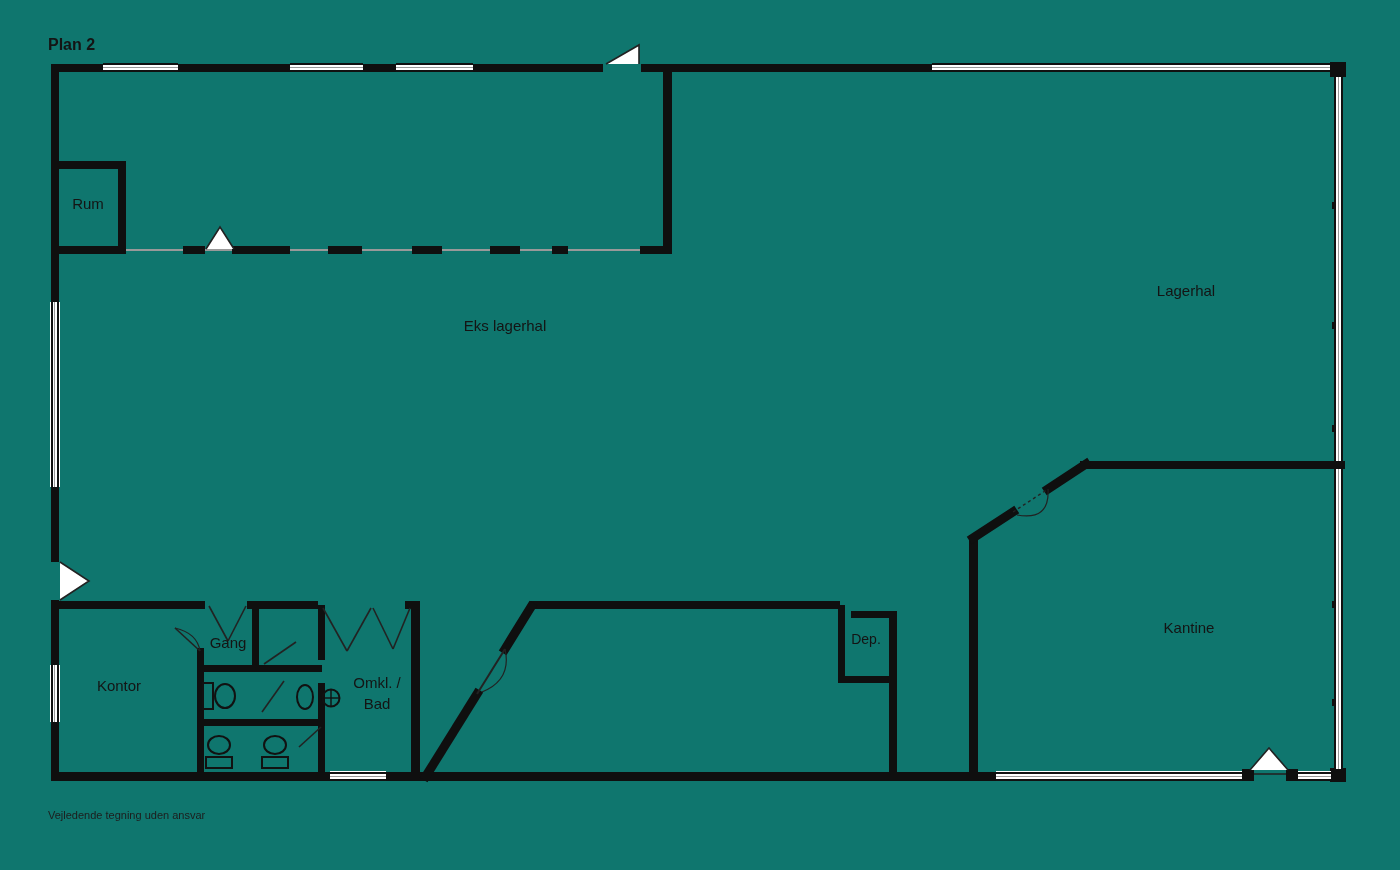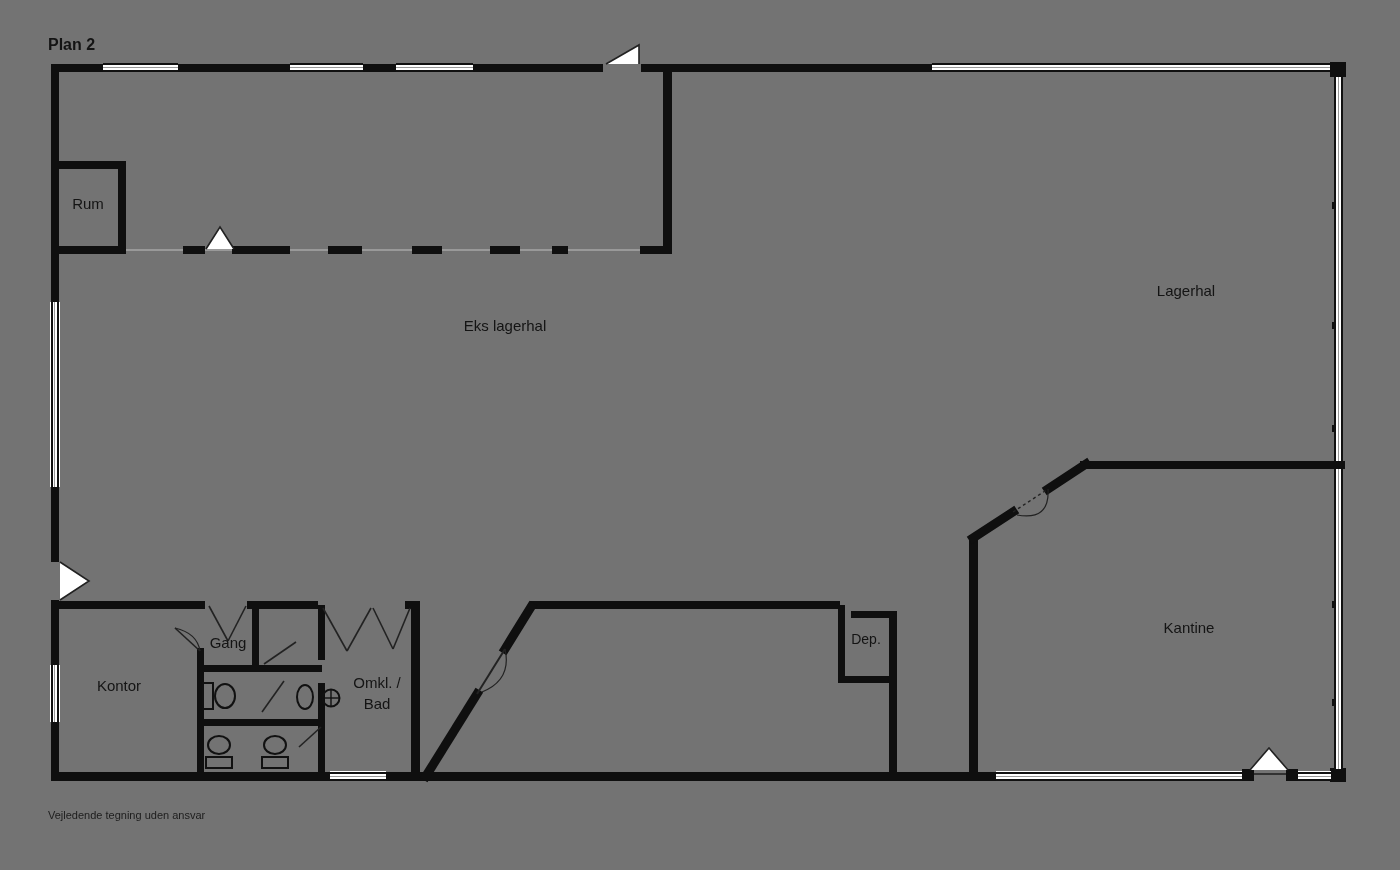--- a/index.html
+++ b/index.html
@@ -1,19 +1,19 @@
 <!DOCTYPE html>
 <html><head>
 <meta charset="utf-8">
 <style>
   html,body{margin:0;padding:0;background:#fff;}
   .canvas{
     position:relative;
     width:1400px;height:870px;
-    background:#737373;
+    background:#0f766e;
     font-family:"Liberation Sans", sans-serif;
     overflow:hidden;
   }
   svg text{
     font-family:"Liberation Sans", sans-serif;
     fill:#141414;
   }
   .room-label{font-size:15px;}
   .small-label{font-size:14px;}
   .title-label{font-size:16px;font-weight:bold;}

